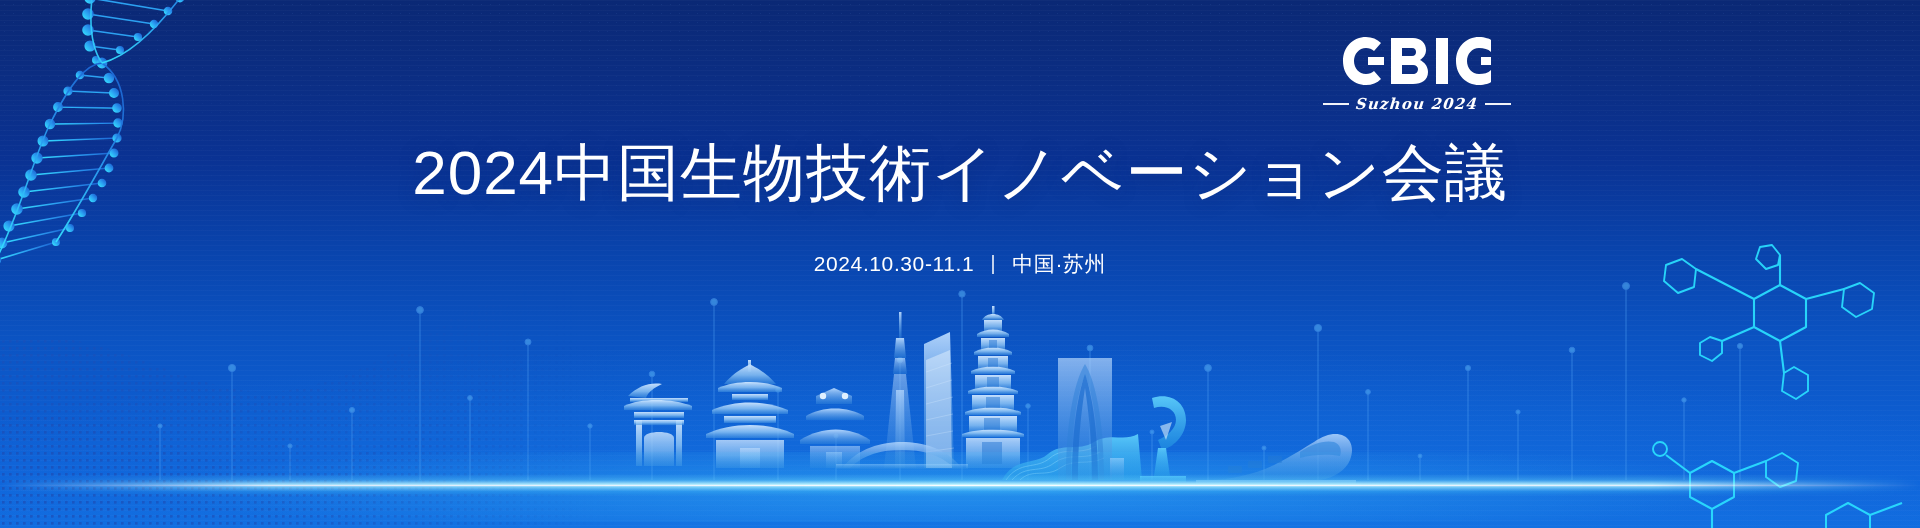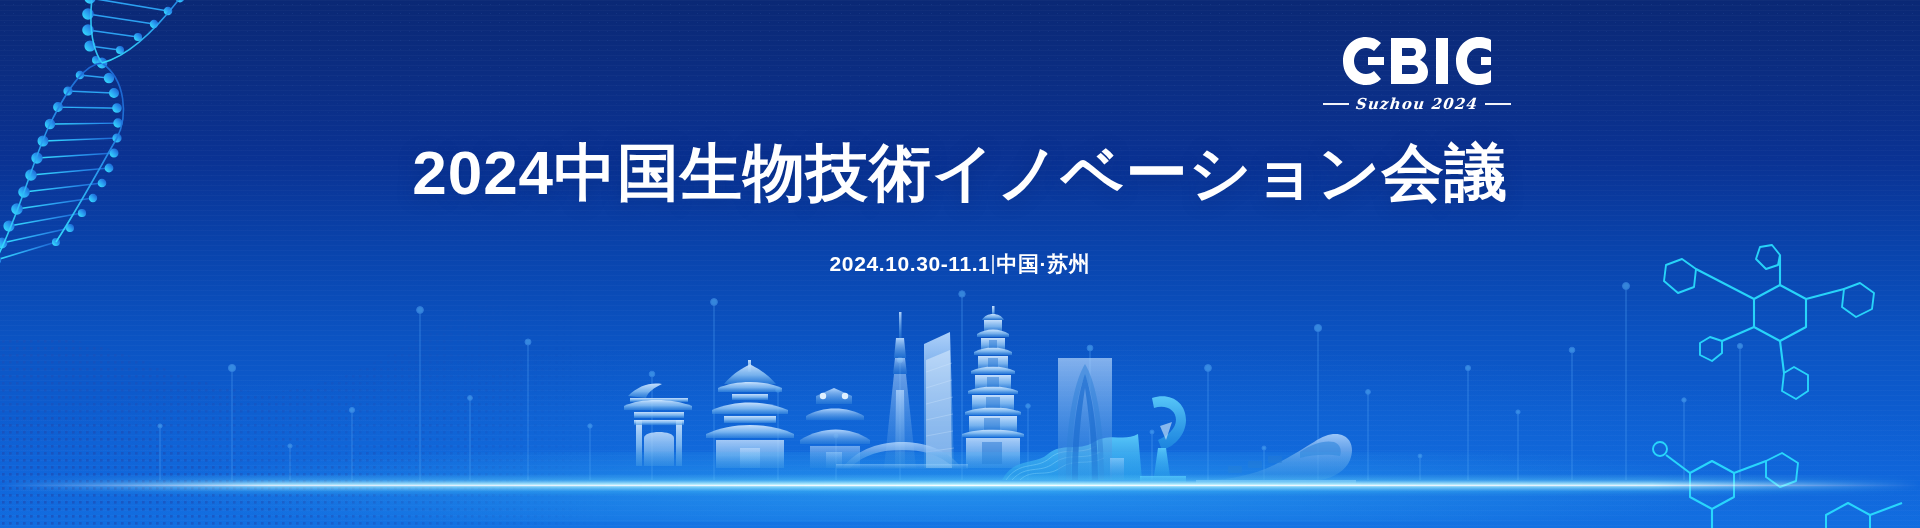--- a/index.html
+++ b/index.html
@@ -109,35 +109,35 @@
     transform:skewX(-6deg);
     white-space:nowrap;
   }
 
   
   .title {
     position:absolute; left:0; top:140px; width:1920px;
     text-align:center;
     color:#ffffff;
     font-size:62px;
-    font-weight:700;
+    font-weight:400;
     letter-spacing:1px;
     line-height:1.06;
     text-shadow:0 2px 18px rgba(0,40,120,0.45);
     white-space:nowrap;
   }
 
   
   .subtitle {
     position:absolute; left:0; top:250px; width:1920px;
     display:flex; align-items:center; justify-content:center;
-    gap:2px;
+    gap:18px;
     color:#ffffff;
     font-size:21px;
-    font-weight:700;
+    font-weight:400;
     letter-spacing:.6px;
     white-space:nowrap;
   }
   .subtitle .divider {
     display:inline-block; width:2px; height:19px;
     background:rgba(255,255,255,0.75);
   }
 </style>
 </head>
 <body>

